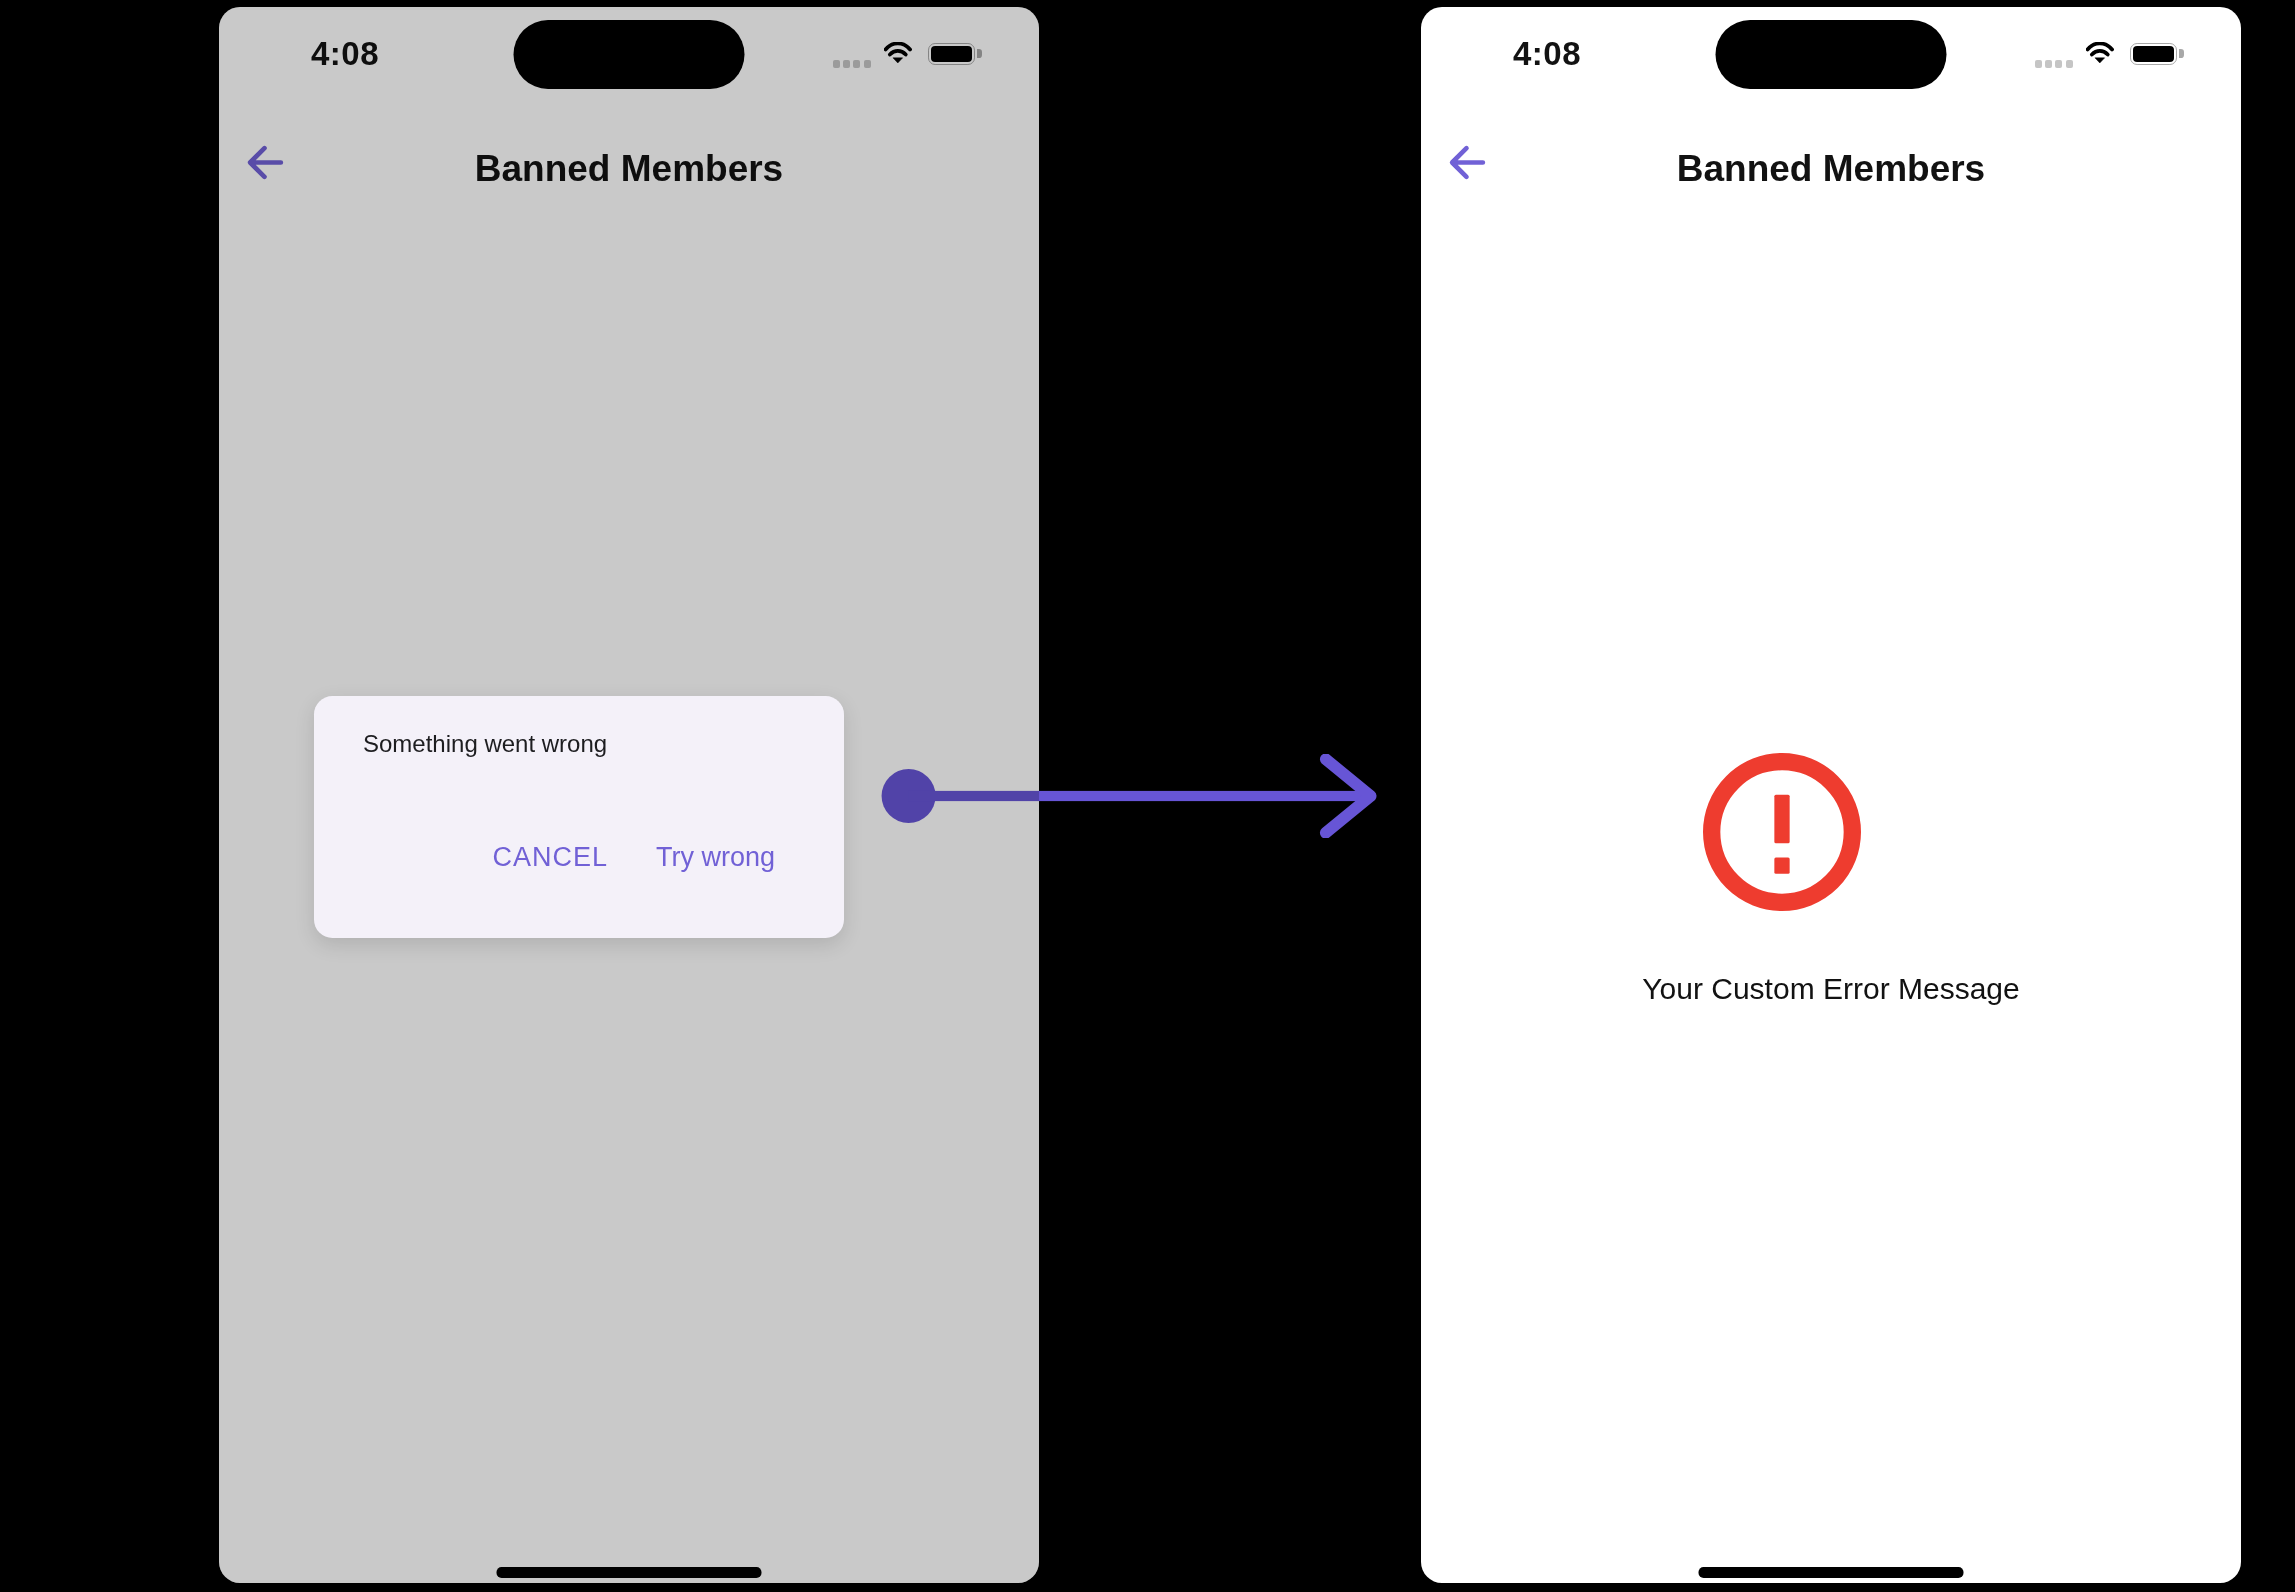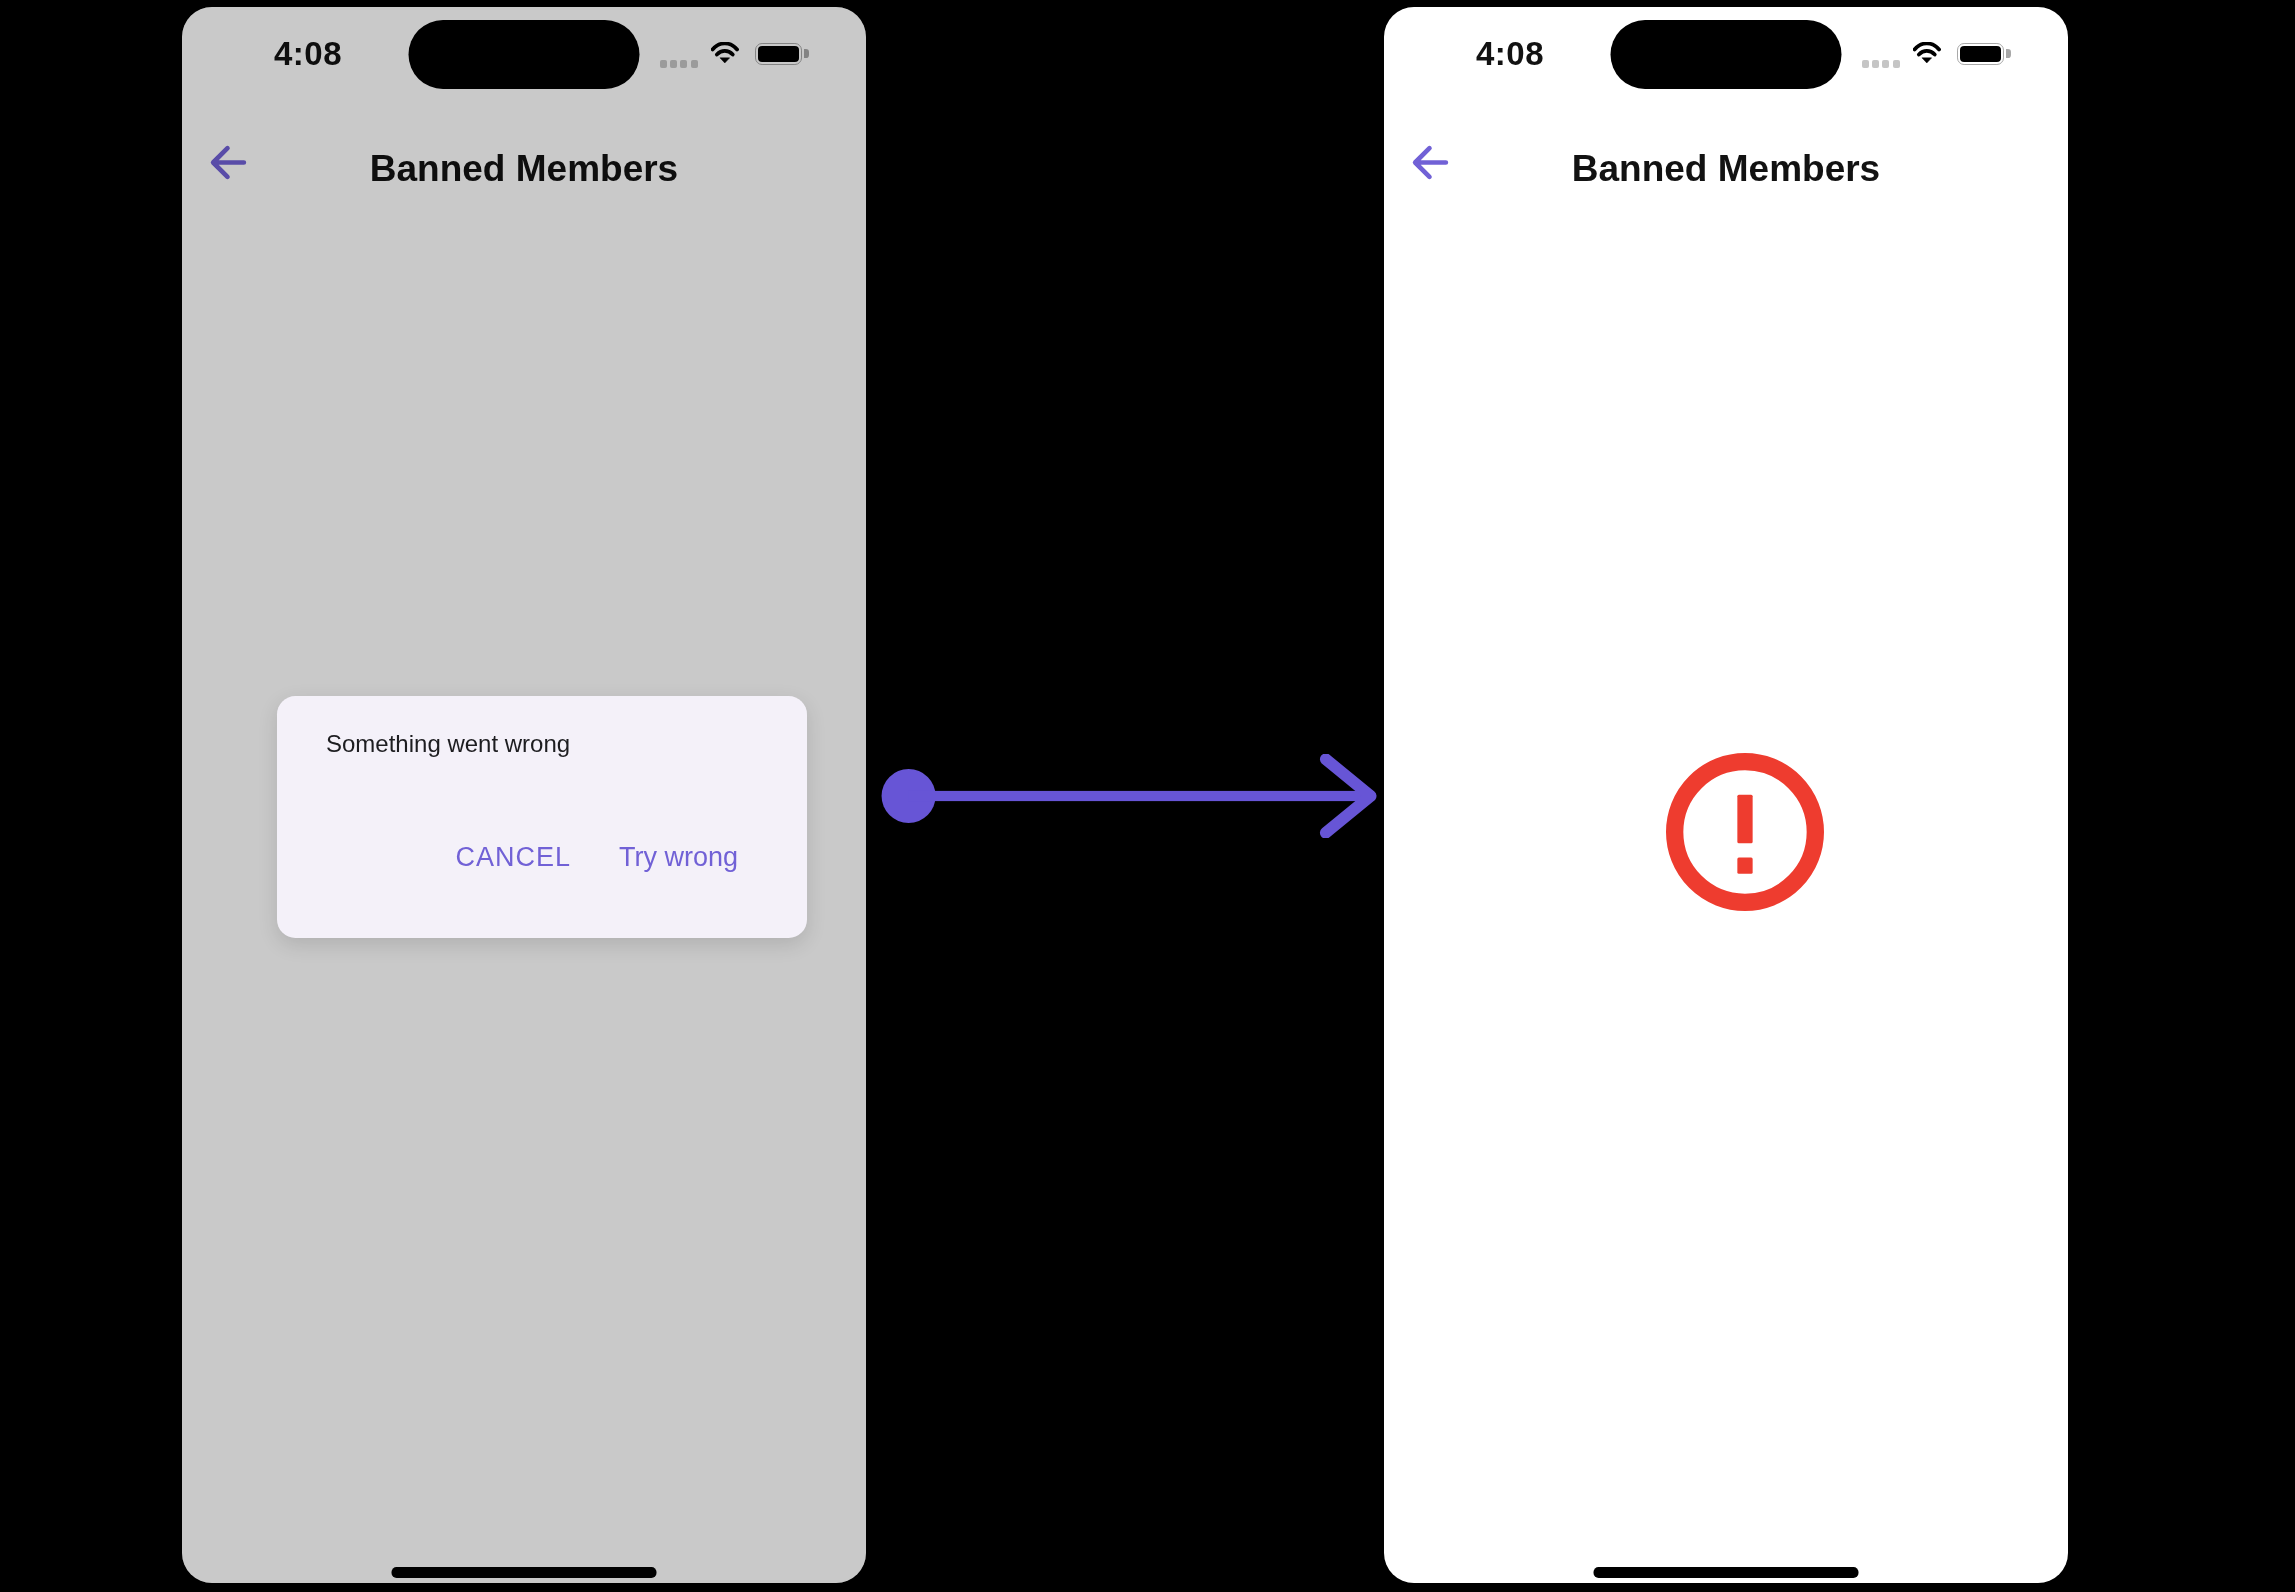--- a/index.html
+++ b/index.html
@@ -1,21 +1,21 @@
 <!DOCTYPE html>
 <html style="--canvas-bg: #000000; --phone-bg: #FFFFFF; --dim-overlay: rgba(0,0,0,0.21); --dialog-bg: #F4F1F9; --accent-purple: #7161D6; --connector-purple: #6755D6; --error-red: #EE3C2F; --status-dots: #C5C5C5; --battery-outline: #A8A8A8; --text-primary: #121212; --dialog-text: #1D1D20;font-size:8.2px"><head>
 <meta charset="utf-8">
 <style>
   html,body{margin:0;padding:0;background:#000;}
   .stage{position:relative;width:2295px;height:1593px;background:var(--canvas-bg,#000);overflow:hidden;
          font-family:"Liberation Sans","DejaVu Sans",sans-serif;}
 
   
-  .phone{position:absolute;top:7.1px;width:684px;height:1576px;background:var(--phone-bg,#fff);
-         border-radius:30px;overflow:hidden;}
+  .phone{position:absolute;top:7.1px;width:820px;height:1576px;background:var(--phone-bg,#fff);
+         border-radius:21px;overflow:hidden;margin-left:37px;}
   .phone.left{left:182px;}
   .phone.right{left:1384px;}
 
   
   .island{position:absolute;left:50%;transform:translateX(-50%);top:12.8px;width:231px;height:69px;
           background:#000;border-radius:35px;z-index:3;}
   .time{position:absolute;left:75px;top:27.6px;width:102px;text-align:center;
         font-size:33px;font-weight:600;color:var(--text-primary,#121212);letter-spacing:0.5px;}
   .status-cluster{position:absolute;top:35px;right:55px;width:151px;height:25.5px;}
   .cell-dots{position:absolute;left:0;top:18.4px;display:flex;gap:3.1px;}
@@ -144,18 +144,19 @@
           <path d="M70 38 H12 M38 10 L10 38 L38 66"></path>
         </svg>
     </div>
     <div class="nav-title">Banned Members</div>
 
     <svg class="error-icon" width="158" height="158" viewBox="0 0 310 310">
       <circle cx="155" cy="155" r="138"></circle>
       <rect x="140" y="82" width="30" height="95" rx="3"></rect>
       <rect x="140" y="205" width="30" height="32" rx="3"></rect>
     </svg>
+    <div class="error-msg">Your Custom Error Message</div>
 
     <div class="home-indicator"></div>
   </div>
 
 </div>
 
 
 </body></html>

